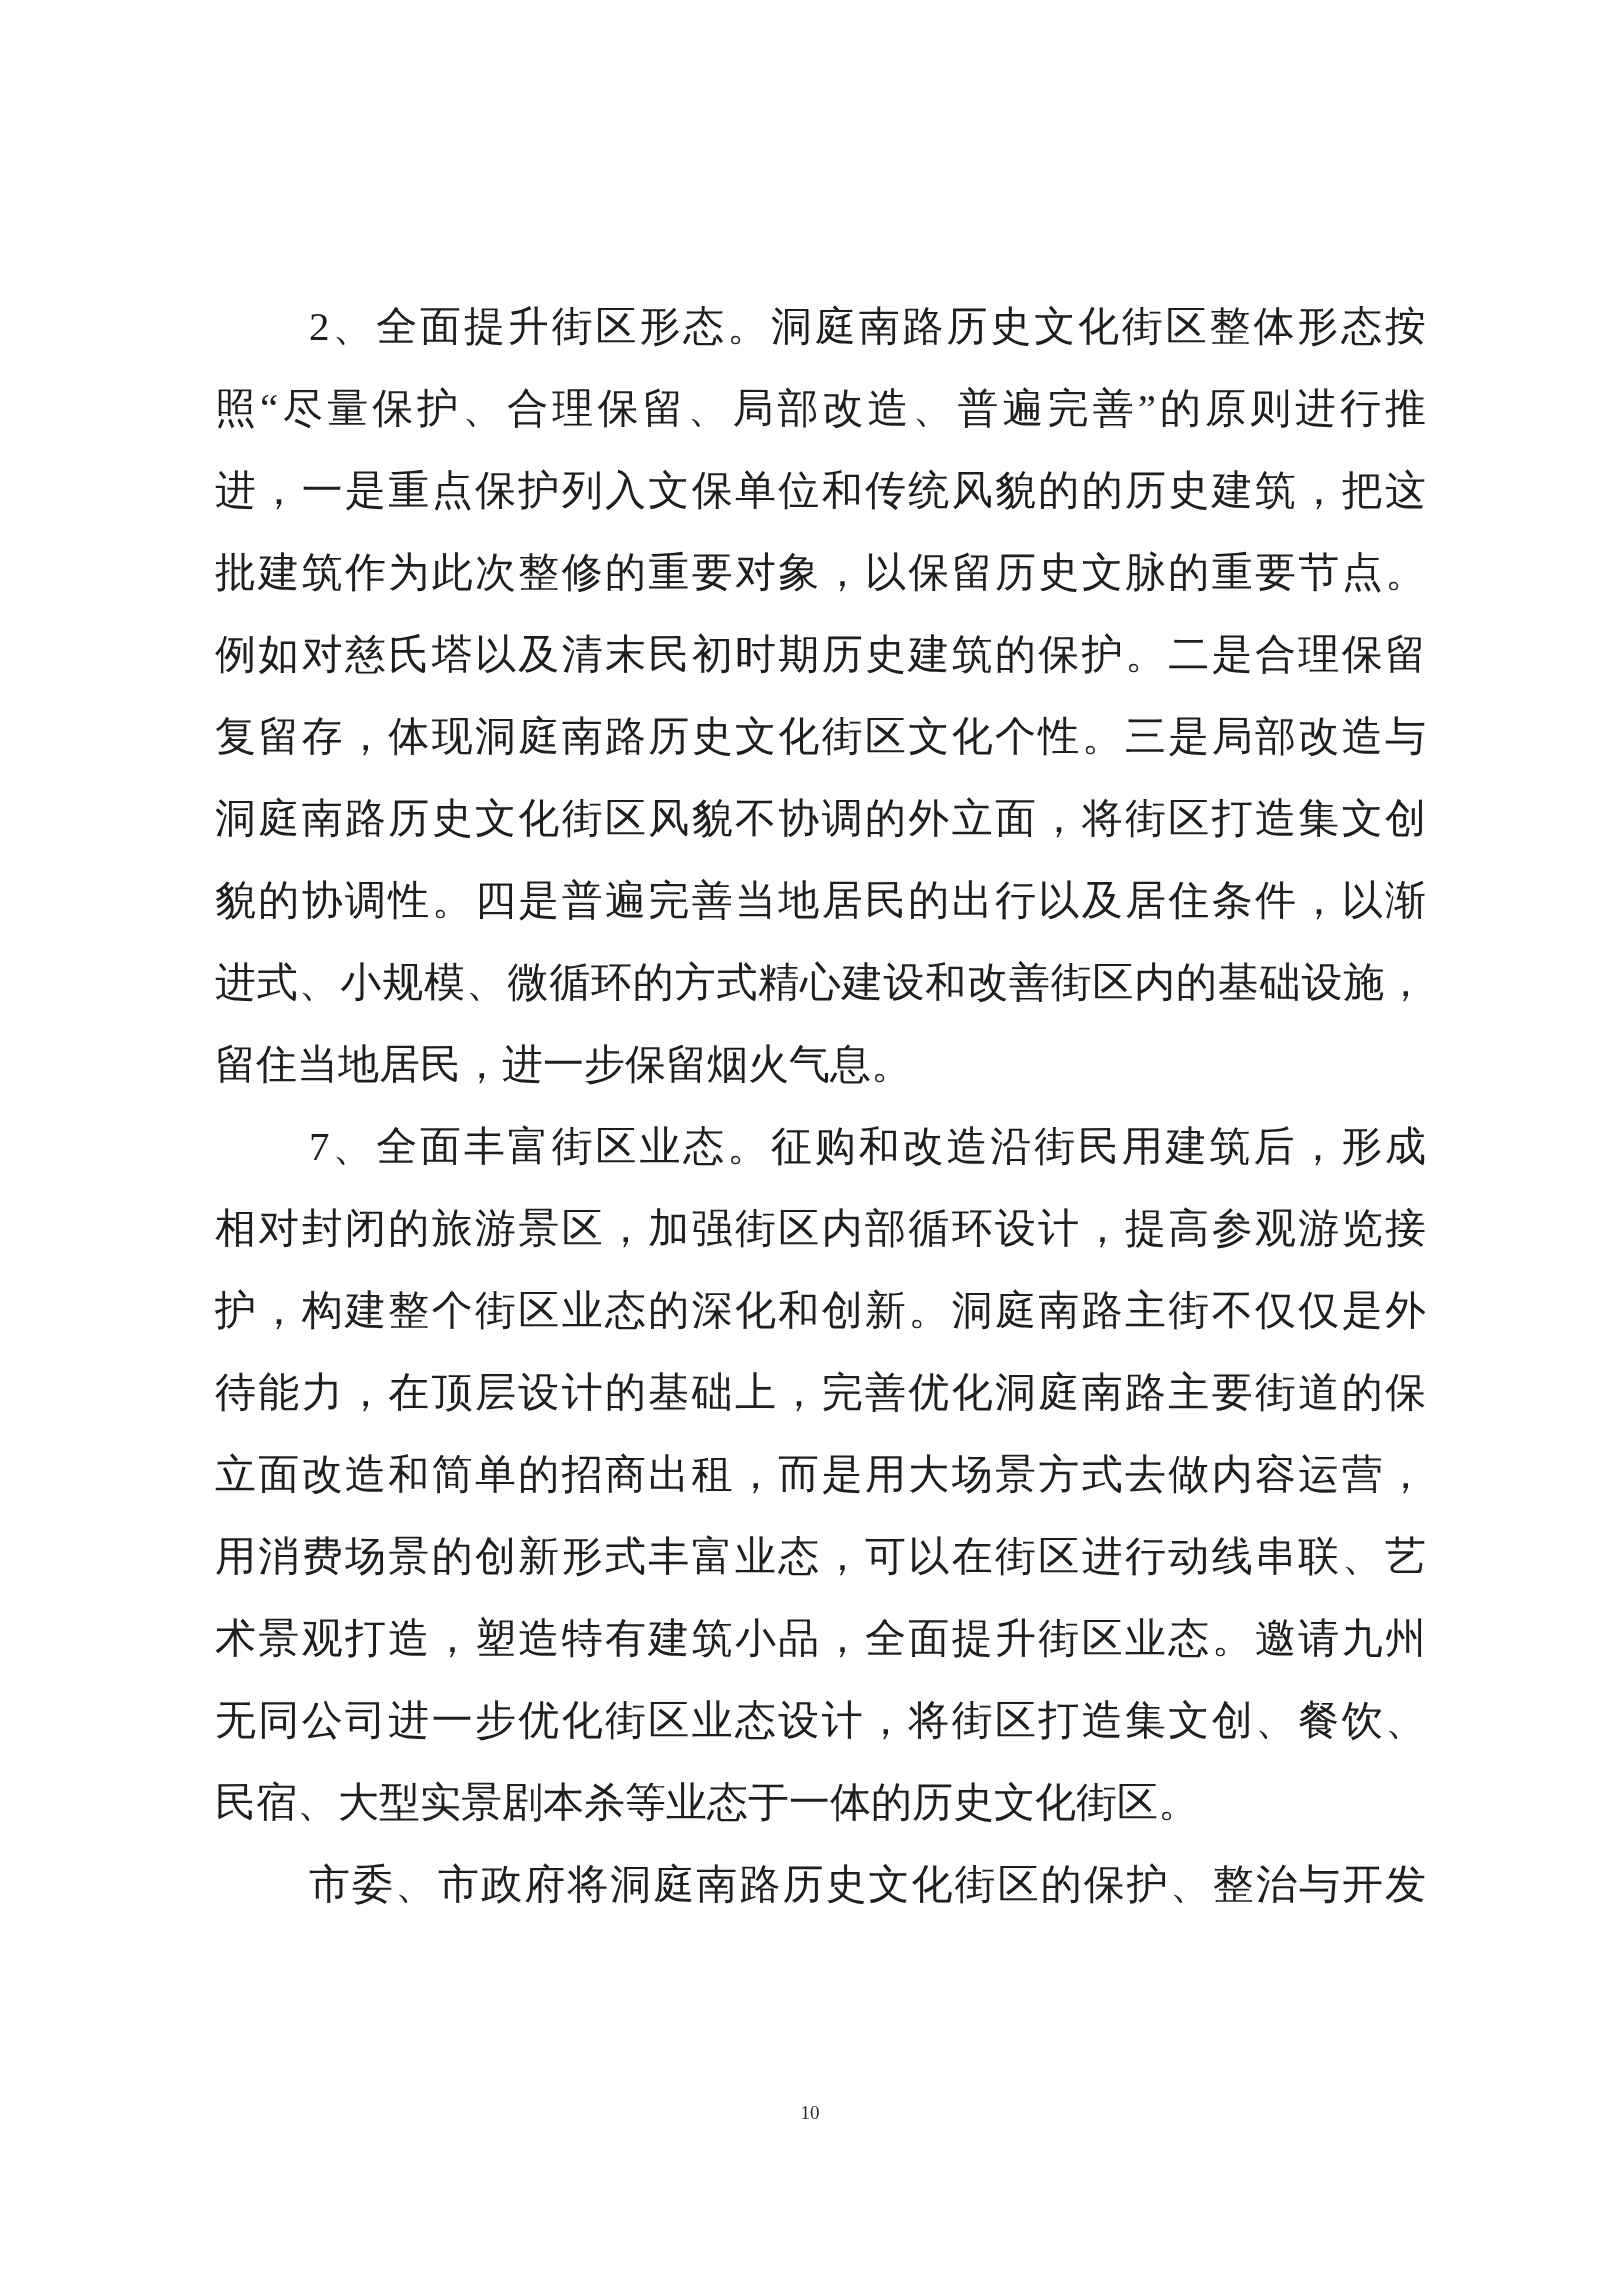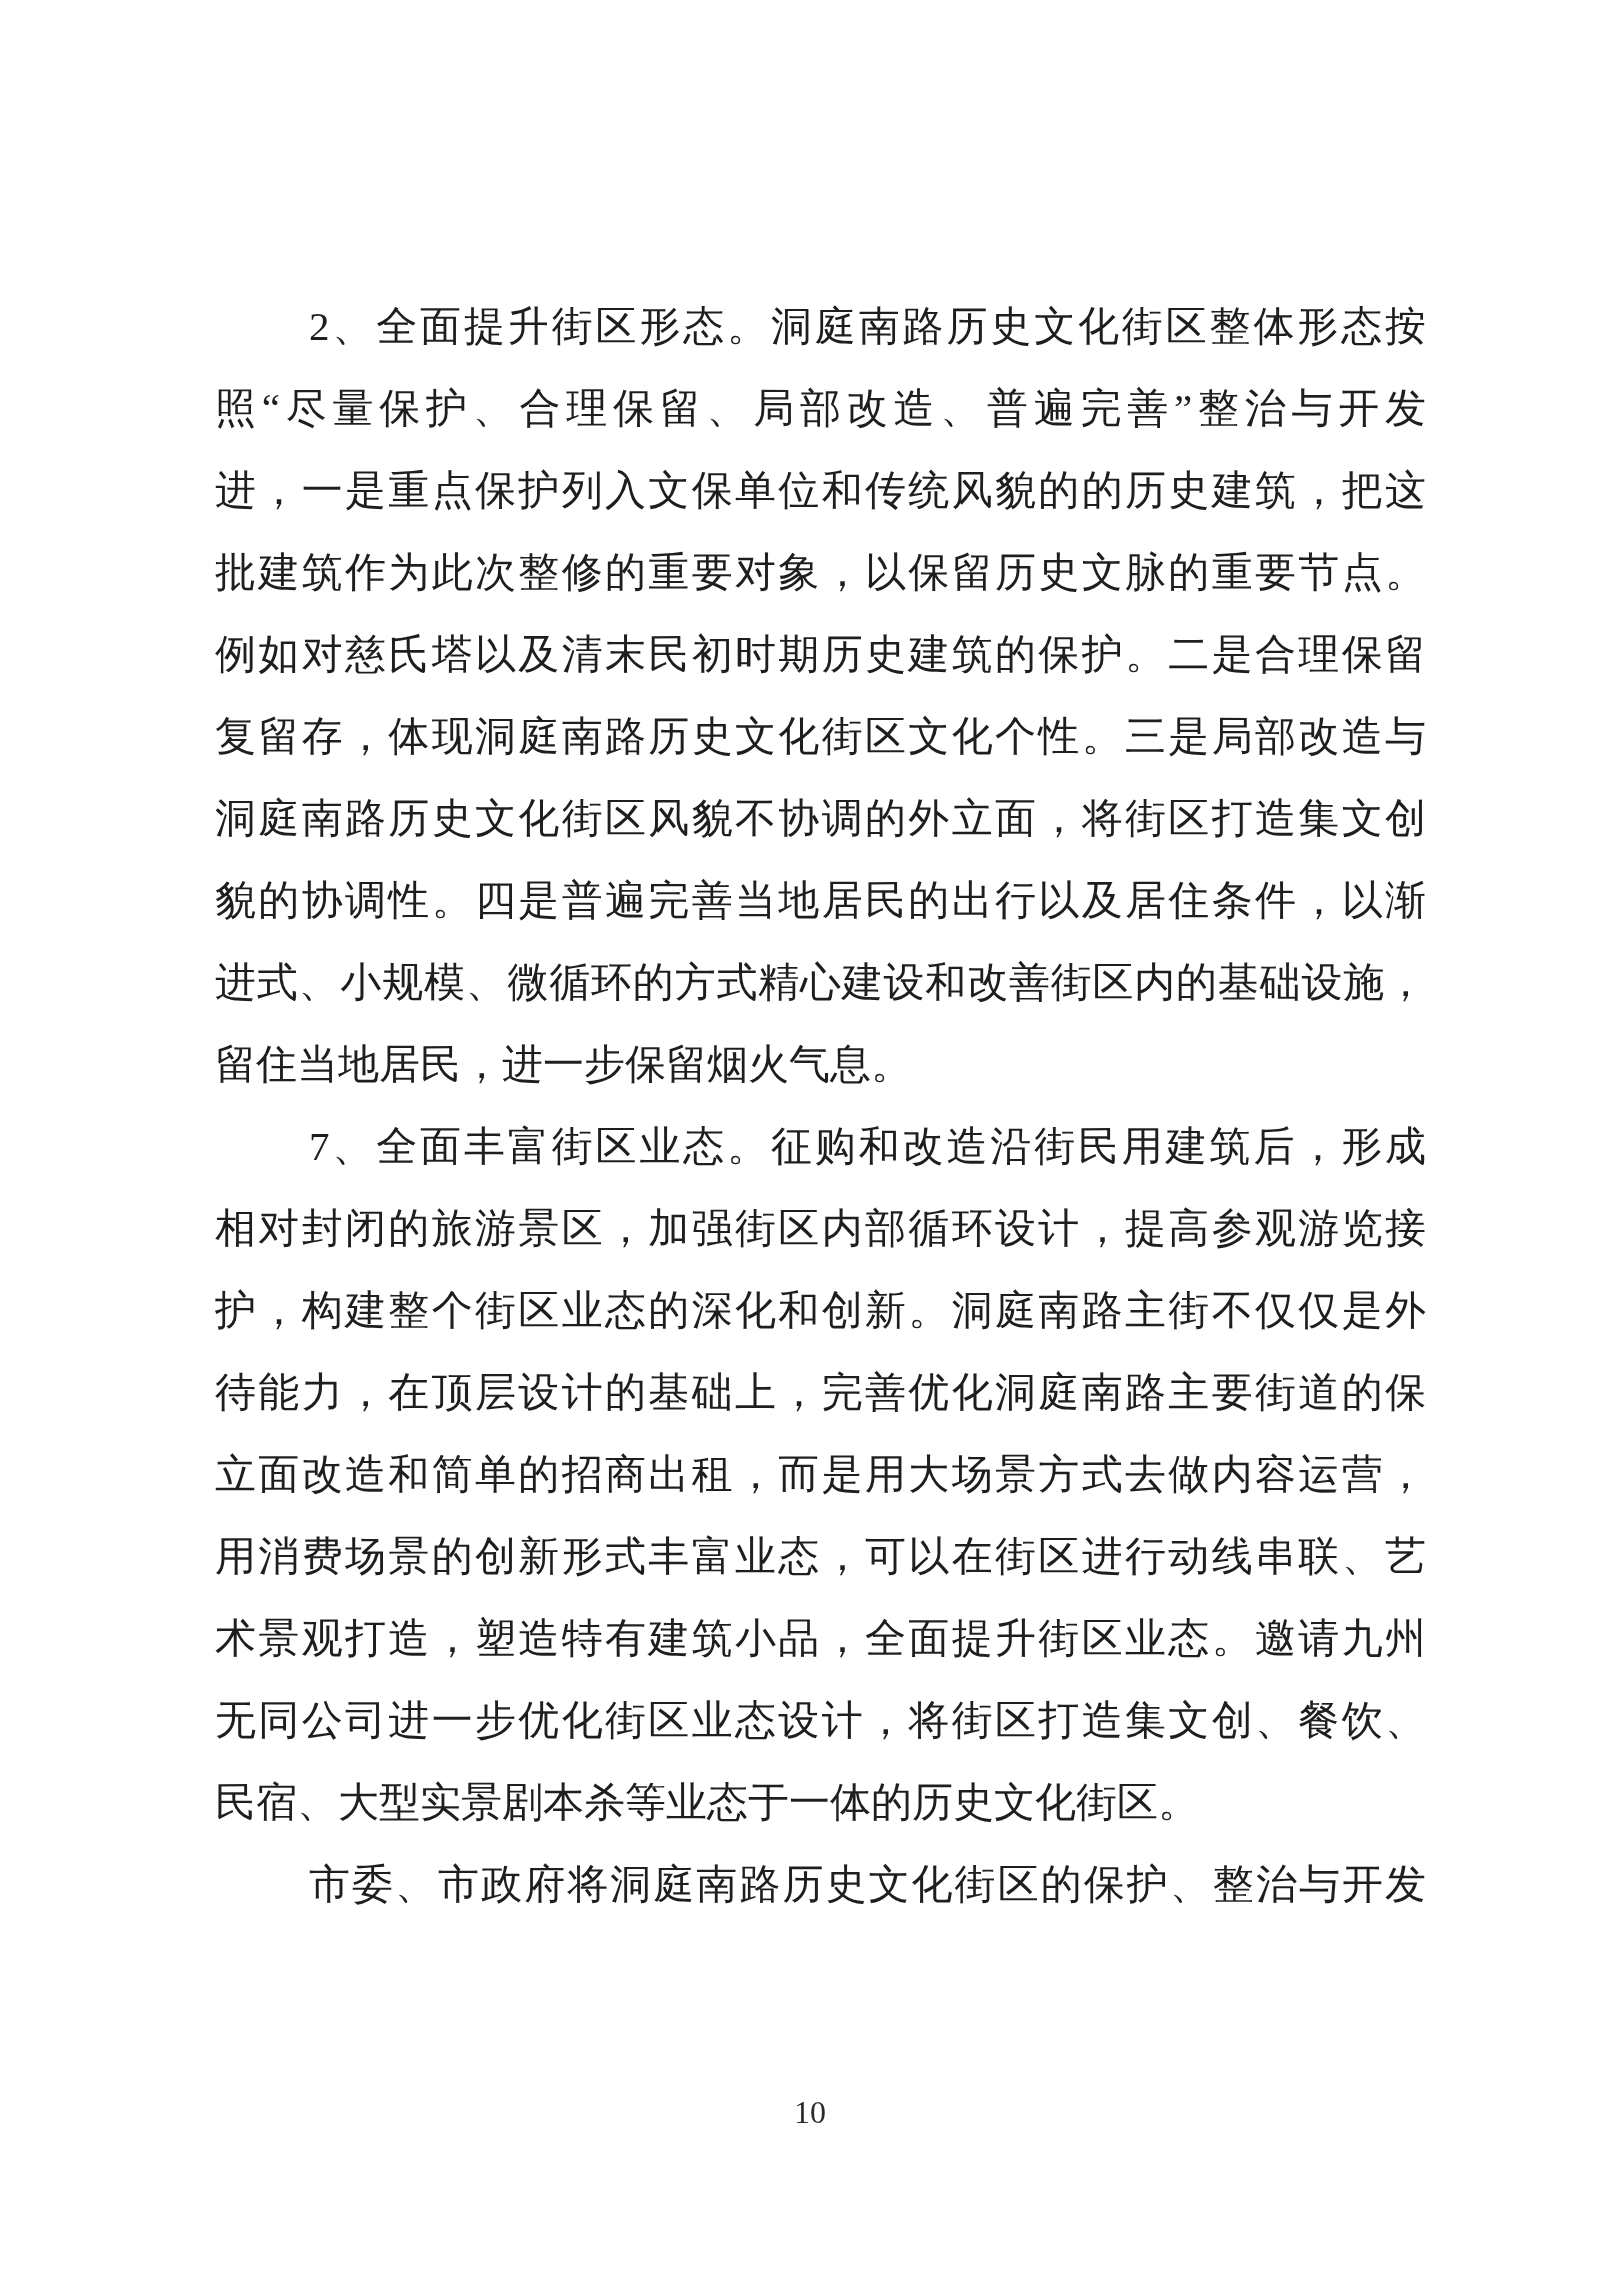--- a/index.html
+++ b/index.html
@@ -43,33 +43,33 @@
   }
   .heading {
     font-weight: normal;
   }
   .page-number {
     position: absolute;
     left: 0;
     top: 2096px;
     width: 100%;
     text-align: center;
-    font-size: 32px;
+    font-size: 19px;
     line-height: 33px;
     color: #2a2a2a;
   }
 </style>
 </head>
 <body>
 
 <div class="page">
   <main class="content">
 
     <div class="line just indent"><span class="heading">2、全面提升街区形态。</span><span>洞庭南路历史文化街区整体形态按</span></div>
-    <div class="line just">照“尽量保护、合理保留、局部改造、普遍完善”整治与开发</div>
+    <div class="line just">照“尽量保护、合理保留、局部改造、普遍完善”的原则进行推</div>
     <div class="line just">进，一是重点保护列入文保单位和传统风貌的的历史建筑，把这</div>
     <div class="line just">批建筑作为此次整修的重要对象，以保留历史文脉的重要节点。</div>
     <div class="line just">例如对慈氏塔以及清末民初时期历史建筑的保护。二是合理保留</div>
     <div class="line just">复留存，体现洞庭南路历史文化街区文化个性。三是局部改造与</div>
     <div class="line just">洞庭南路历史文化街区风貌不协调的外立面，将街区打造集文创</div>
     <div class="line just">貌的协调性。四是普遍完善当地居民的出行以及居住条件，以渐</div>
     <div class="line just">进式、小规模、微循环的方式精心建设和改善街区内的基础设施，</div>
     <div class="line left">留住当地居民，进一步保留烟火气息。</div>
 
     <div class="line just indent"><span class="heading">7、全面丰富街区业态。</span><span>征购和改造沿街民用建筑后，形成</span></div>

